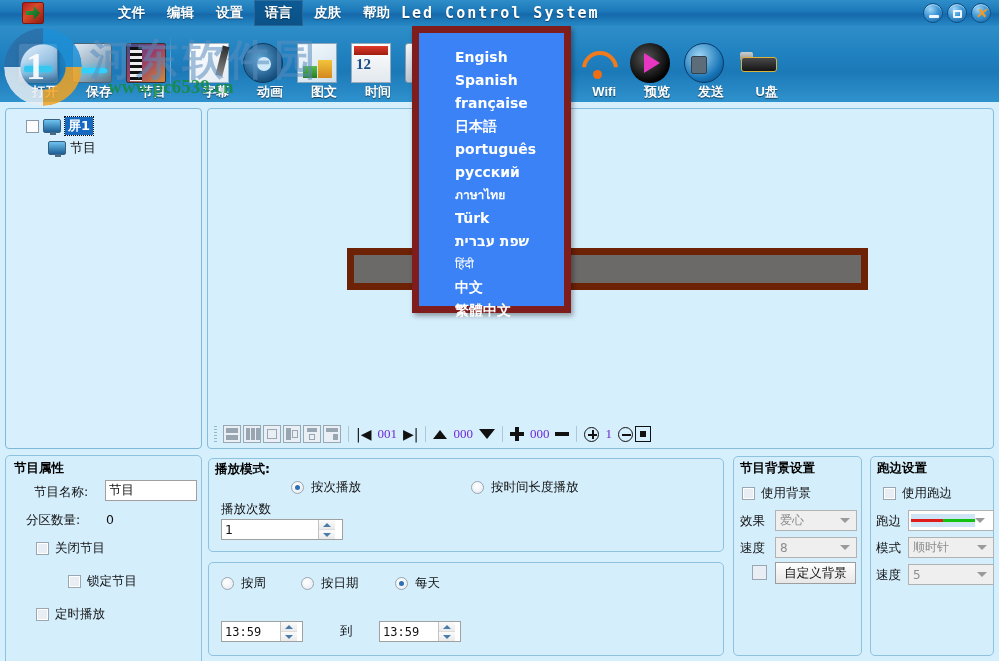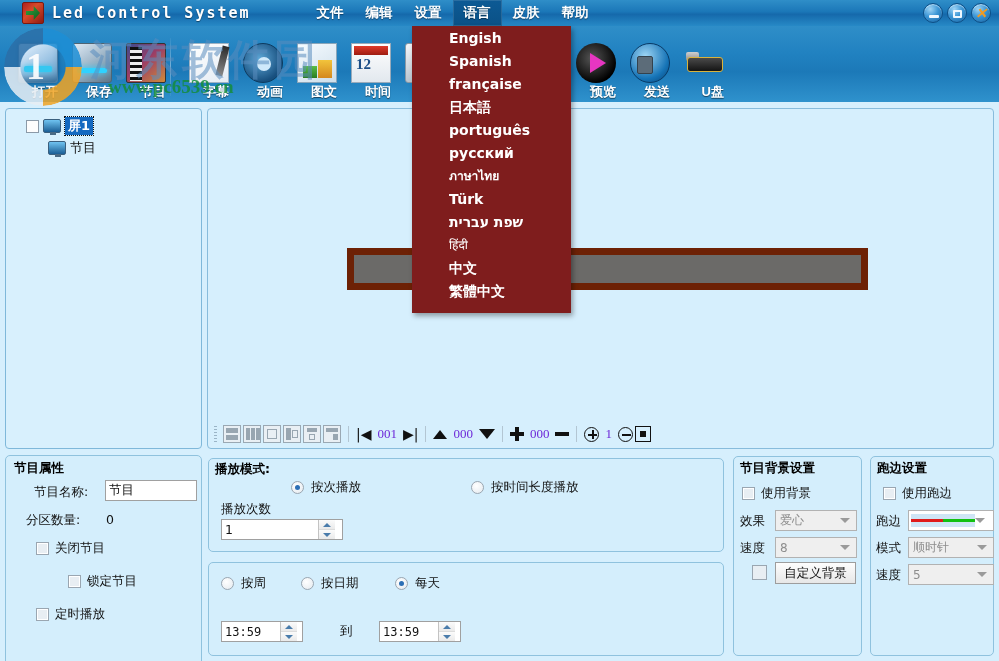--- a/index.html
+++ b/index.html
@@ -292,47 +292,47 @@
     border:1px solid #b2b2b2; background:#fff; display:flex; align-items:center; padding:0 2px;}
   #bd-swatch { width:64px; height:13px; background:#cfe5f5; position:relative;}
   #bd-swatch:after{content:"";position:absolute;left:0;top:5px;width:32px;height:3px;background:#e01b1b;}
   #bd-swatch:before{content:"";position:absolute;left:32px;top:5px;width:32px;height:3px;background:#12c112;}
   #bd-mode { left:37px; top:80px; width:86px;}
   #bd-spd  { left:37px; top:107px; width:86px;}
 
   
   #lang-menu {
     position:absolute; left:412px; top:26px; width:159px; height:287px;
-    background:#7f1d1d; border:1px solid #7f1d1d;
+    background:#3b82f6; border:7px solid #7f1d1d;
     box-shadow: 2px 3px 5px rgba(0,0,0,.35);
-    padding-top:0;
+    padding-top:13px;
     z-index:50;
   }
   .lang-item {
     height:23px; line-height:23px; padding-left:36px; color:#ffffff;
     font-size:14px; font-weight:bold; white-space:nowrap;
     font-family:"DejaVu Sans",sans-serif;
   }
   .lang-item.small { font-size:12px; font-weight:normal;}
   .lang-item.thai { font-size:12px; }
 </style>
 </head>
 <body>
 
 <div id="titlebar">
   <div id="app-logo"></div>
-  <div id="app-title">Led Control System</div>
   <div id="menubar">
     <div class="menu-item">文件</div>
     <div class="menu-item">编辑</div>
     <div class="menu-item">设置</div>
     <div class="menu-item active">语言</div>
     <div class="menu-item">皮肤</div>
     <div class="menu-item">帮助</div>
   </div>
+  <div id="app-title">Led Control System</div>
   <div id="wincontrols">
     <div class="wbtn min">
         <i></i>
       </div>
     <div class="wbtn max">
         <i></i>
       </div>
     <div class="wbtn close">
         <i>✕</i>
       </div>
@@ -375,20 +375,24 @@
     <div class="tb-label">表盘</div>
   </div>
   <div class="tb-item">
     <div class="tb-icon ic-delete"></div>
     <div class="tb-label">删除</div>
   </div>
   <div class="tb-sep"></div>
   <div class="tb-item">
     <div class="tb-icon ic-search"></div>
     <div class="tb-label">寻机</div>
+  </div>
+  <div class="tb-item">
+    <div class="tb-icon ic-wifi"></div>
+    <div class="tb-label">Wifi</div>
   </div>
   <div class="tb-item">
     <div class="tb-icon ic-preview"></div>
     <div class="tb-label">预览</div>
   </div>
   <div class="tb-item">
     <div class="tb-icon ic-send"></div>
     <div class="tb-label">发送</div>
   </div>
   <div class="tb-item">

